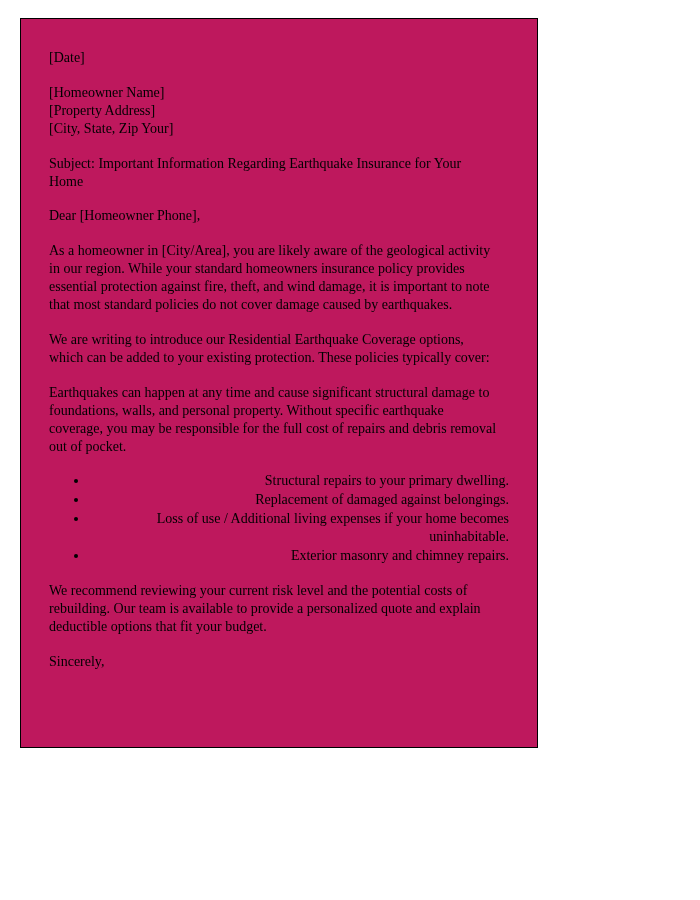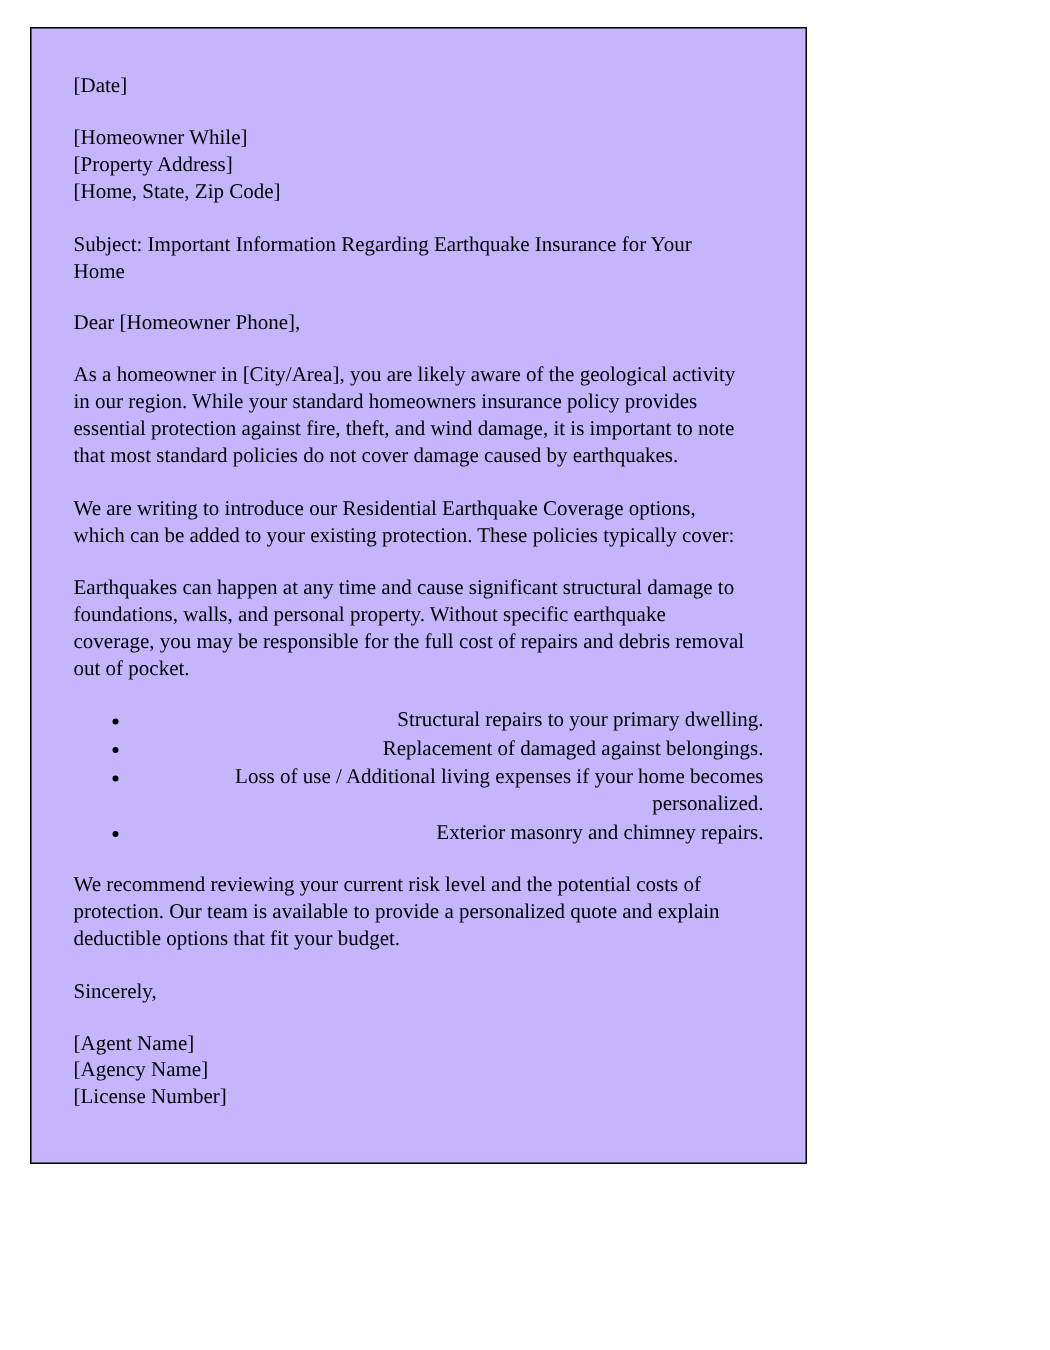--- a/index.html
+++ b/index.html
@@ -12,21 +12,21 @@
     color: #000000;
   }
 
   .letter-page {
     position: absolute;
     left: 20px;
     top: 18px;
     width: 518px;
     min-height: 730px;
     border: 1px solid #000000;
-    background: #c4b5fd;
+    background: #be185d;
     padding: 30px 28px 34px 28px;
     font-size: 14px;
     line-height: 1.28;
   }
 
   .block { margin-bottom: 17px; }
 
   .line { display: block; }
 
   p.para { margin: 0 12px 17px 0; }
@@ -45,46 +45,41 @@
 </head>
 <body>
 
 <div class="letter-page">
 
   <div class="block">
     <span class="line">[Date]</span>
   </div>
 
   <div class="block">
-    <span class="line">[Homeowner While]</span>
+    <span class="line">[Homeowner Name]</span>
     <span class="line">[Property Address]</span>
-    <span class="line">[Home, State, Zip Code]</span>
+    <span class="line">[City, State, Zip Your]</span>
   </div>
 
   <p class="para">Subject: Important Information Regarding Earthquake Insurance for Your Home</p>
 
   <p class="para">Dear [Homeowner Phone],</p>
 
   <p class="para">As a homeowner in [City/Area], you are likely aware of the geological activity in our region. While your standard homeowners insurance policy provides essential protection against fire, theft, and wind damage, it is important to note that most standard policies do not cover damage caused by earthquakes.</p>
 
   <p class="para">We are writing to introduce our Residential Earthquake Coverage options, which can be added to your existing protection. These policies typically cover:</p>
 
   <p class="para">Earthquakes can happen at any time and cause significant structural damage to foundations, walls, and personal property. Without specific earthquake coverage, you may be responsible for the full cost of repairs and debris removal out of pocket.</p>
 
   <ul class="coverage-list">
     <li>Structural repairs to your primary dwelling.</li>
     <li>Replacement of damaged against belongings.</li>
-    <li>Loss of use / Additional living expenses if your home becomes personalized.</li>
+    <li>Loss of use / Additional living expenses if your home becomes uninhabitable.</li>
     <li>Exterior masonry and chimney repairs.</li>
   </ul>
 
-  <p class="para">We recommend reviewing your current risk level and the potential costs of protection. Our team is available to provide a personalized quote and explain deductible options that fit your budget.</p>
+  <p class="para">We recommend reviewing your current risk level and the potential costs of rebuilding. Our team is available to provide a personalized quote and explain deductible options that fit your budget.</p>
 
 
   <p class="para">Sincerely,</p>
 
-  <div>
-    <span class="line">[Agent Name]</span>
-    <span class="line">[Agency Name]</span>
-    <span class="line">[License Number]</span>
-  </div>
 
 </div>
 
 </body></html>

